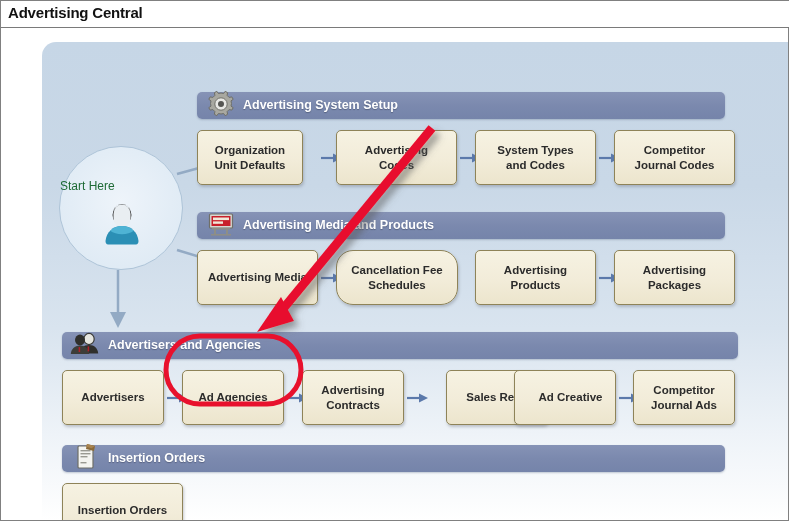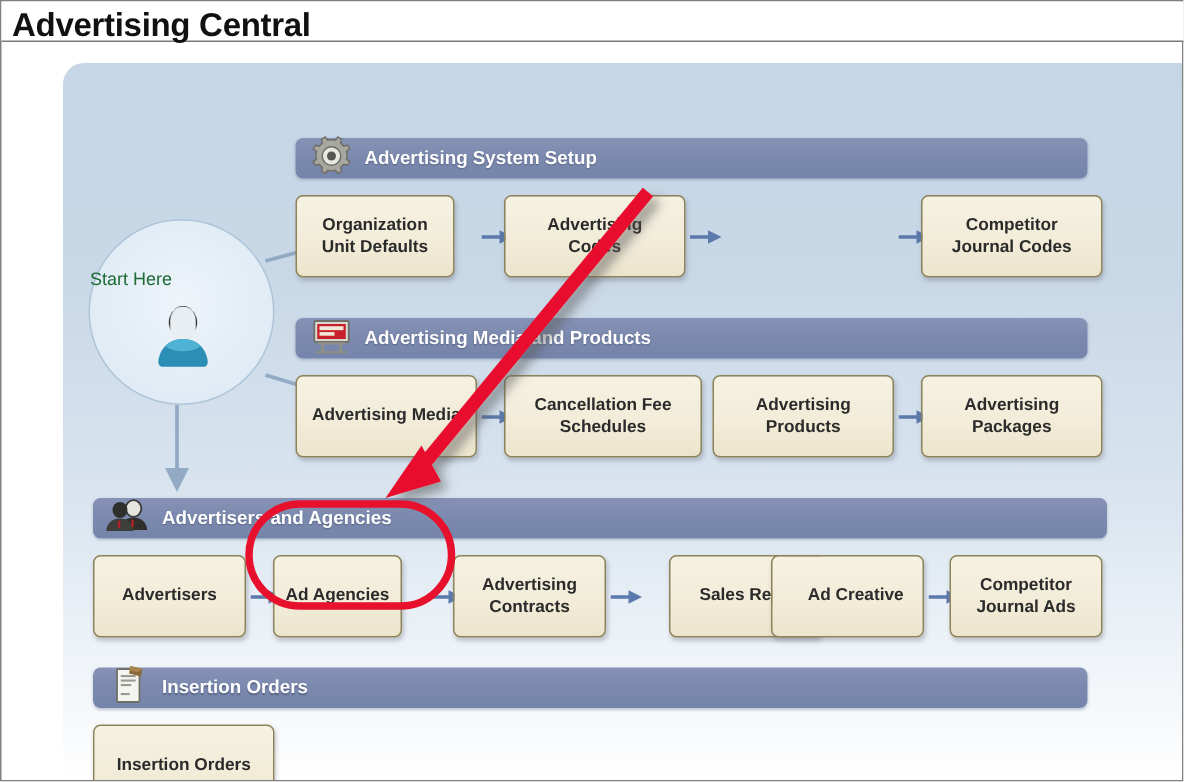--- a/index.html
+++ b/index.html
@@ -25,21 +25,21 @@
     position: absolute;
     left: 0; top: 0;
     width: 789px; height: 27px;
     box-sizing: border-box;
     border-bottom: 1px solid #7a7a7a;
     background: #ffffff;
   }
   #titlebar .title-text {
     position: absolute;
     left: 7px; top: 3px;
-    font-size: 22px;
+    font-size: 15px;
     font-weight: bold;
     color: #111111;
     letter-spacing: -0.2px;
     white-space: nowrap;
   }
 
   
   #canvas {
     position: absolute;
     left: 1px; top: 28px;
@@ -206,20 +206,24 @@
 
       <div class="pbox" style="left:294px;top:88px;width:121px;height:55px;">
         <span class="pbox-label">Advertising
 Codes</span>
       </div>
       <svg class="conn" style="left:418px;top:110px;" viewBox="0 0 22 12">
         <line x1="0" y1="6" x2="13" y2="6" stroke="#5b79ab" stroke-width="2.2"></line>
         <polygon points="21,6 12,1.5 12,10.5" fill="#5b79ab"></polygon>
       </svg>
 
+      <div class="pbox" style="left:433px;top:88px;width:121px;height:55px;">
+        <span class="pbox-label">System Types
+and Codes</span>
+      </div>
       <svg class="conn" style="left:557px;top:110px;" viewBox="0 0 22 12">
         <line x1="0" y1="6" x2="13" y2="6" stroke="#5b79ab" stroke-width="2.2"></line>
         <polygon points="21,6 12,1.5 12,10.5" fill="#5b79ab"></polygon>
       </svg>
 
       <div class="pbox" style="left:572px;top:88px;width:121px;height:55px;">
         <span class="pbox-label">Competitor
 Journal Codes</span>
       </div>
 
@@ -238,21 +242,21 @@
       </div>
 
       <div class="pbox" style="left:155px;top:208px;width:121px;height:55px;">
         <span class="pbox-label">Advertising Media</span>
       </div>
       <svg class="conn" style="left:279px;top:230px;" viewBox="0 0 22 12">
         <line x1="0" y1="6" x2="13" y2="6" stroke="#5b79ab" stroke-width="2.2"></line>
         <polygon points="21,6 12,1.5 12,10.5" fill="#5b79ab"></polygon>
       </svg>
 
-      <div class="pbox" style="left:294px;top:208px;width:132px;height:55px;">
+      <div class="pbox" style="left:294px;top:208px;width:122px;height:55px;border-radius:17px;">
         <span class="pbox-label">Cancellation Fee
 Schedules</span>
       </div>
 
       <div class="pbox" style="left:433px;top:208px;width:121px;height:55px;">
         <span class="pbox-label">Advertising
 Products</span>
       </div>
       <svg class="conn" style="left:557px;top:230px;" viewBox="0 0 22 12">
         <line x1="0" y1="6" x2="13" y2="6" stroke="#5b79ab" stroke-width="2.2"></line>
@@ -277,21 +281,21 @@
       </div>
 
       <div class="pbox" style="left:20px;top:328px;width:102px;height:55px;">
         <span class="pbox-label">Advertisers</span>
       </div>
       <svg class="conn" style="left:125px;top:350px;" viewBox="0 0 22 12">
         <line x1="0" y1="6" x2="13" y2="6" stroke="#5b79ab" stroke-width="2.2"></line>
         <polygon points="21,6 12,1.5 12,10.5" fill="#5b79ab"></polygon>
       </svg>
 
-      <div class="pbox" style="left:140px;top:328px;width:86px;height:55px;align-items:center;">
+      <div class="pbox" style="left:140px;top:328px;width:102px;height:55px;align-items:center;">
         <span class="pbox-label">Ad Agencies</span>
       </div>
       <svg class="conn" style="left:245px;top:350px;" viewBox="0 0 22 12">
         <line x1="0" y1="6" x2="13" y2="6" stroke="#5b79ab" stroke-width="2.2"></line>
         <polygon points="21,6 12,1.5 12,10.5" fill="#5b79ab"></polygon>
       </svg>
 
       <div class="pbox" style="left:260px;top:328px;width:102px;height:55px;">
         <span class="pbox-label">Advertising
 Contracts</span>

